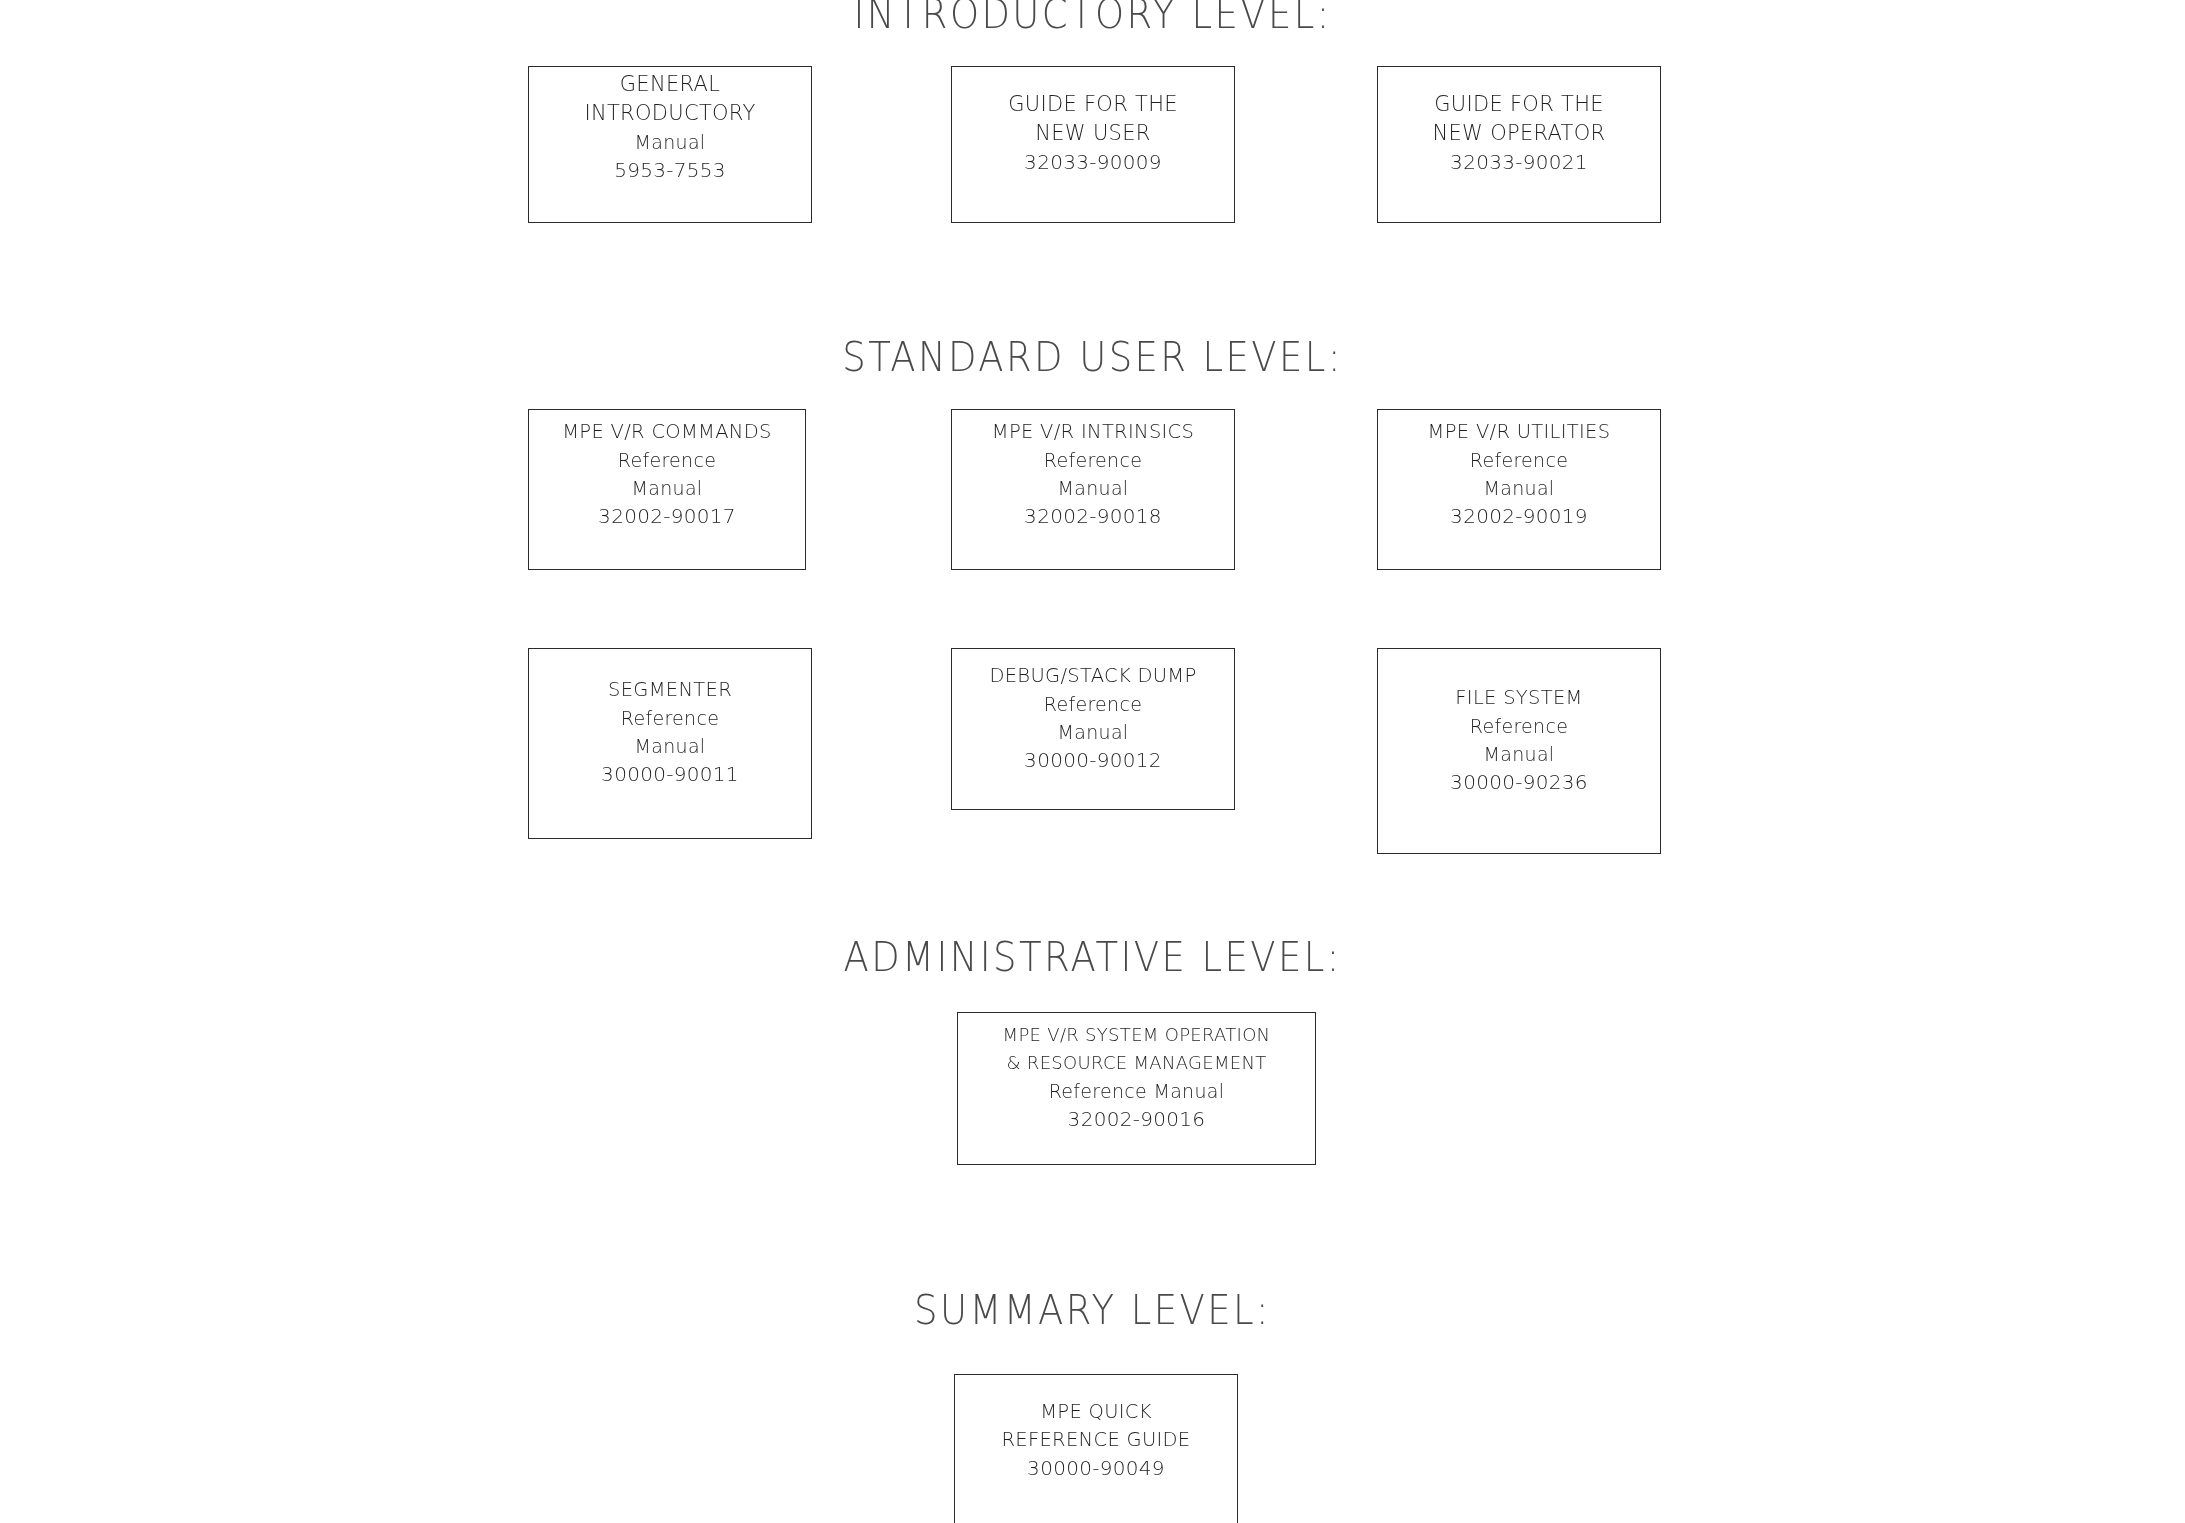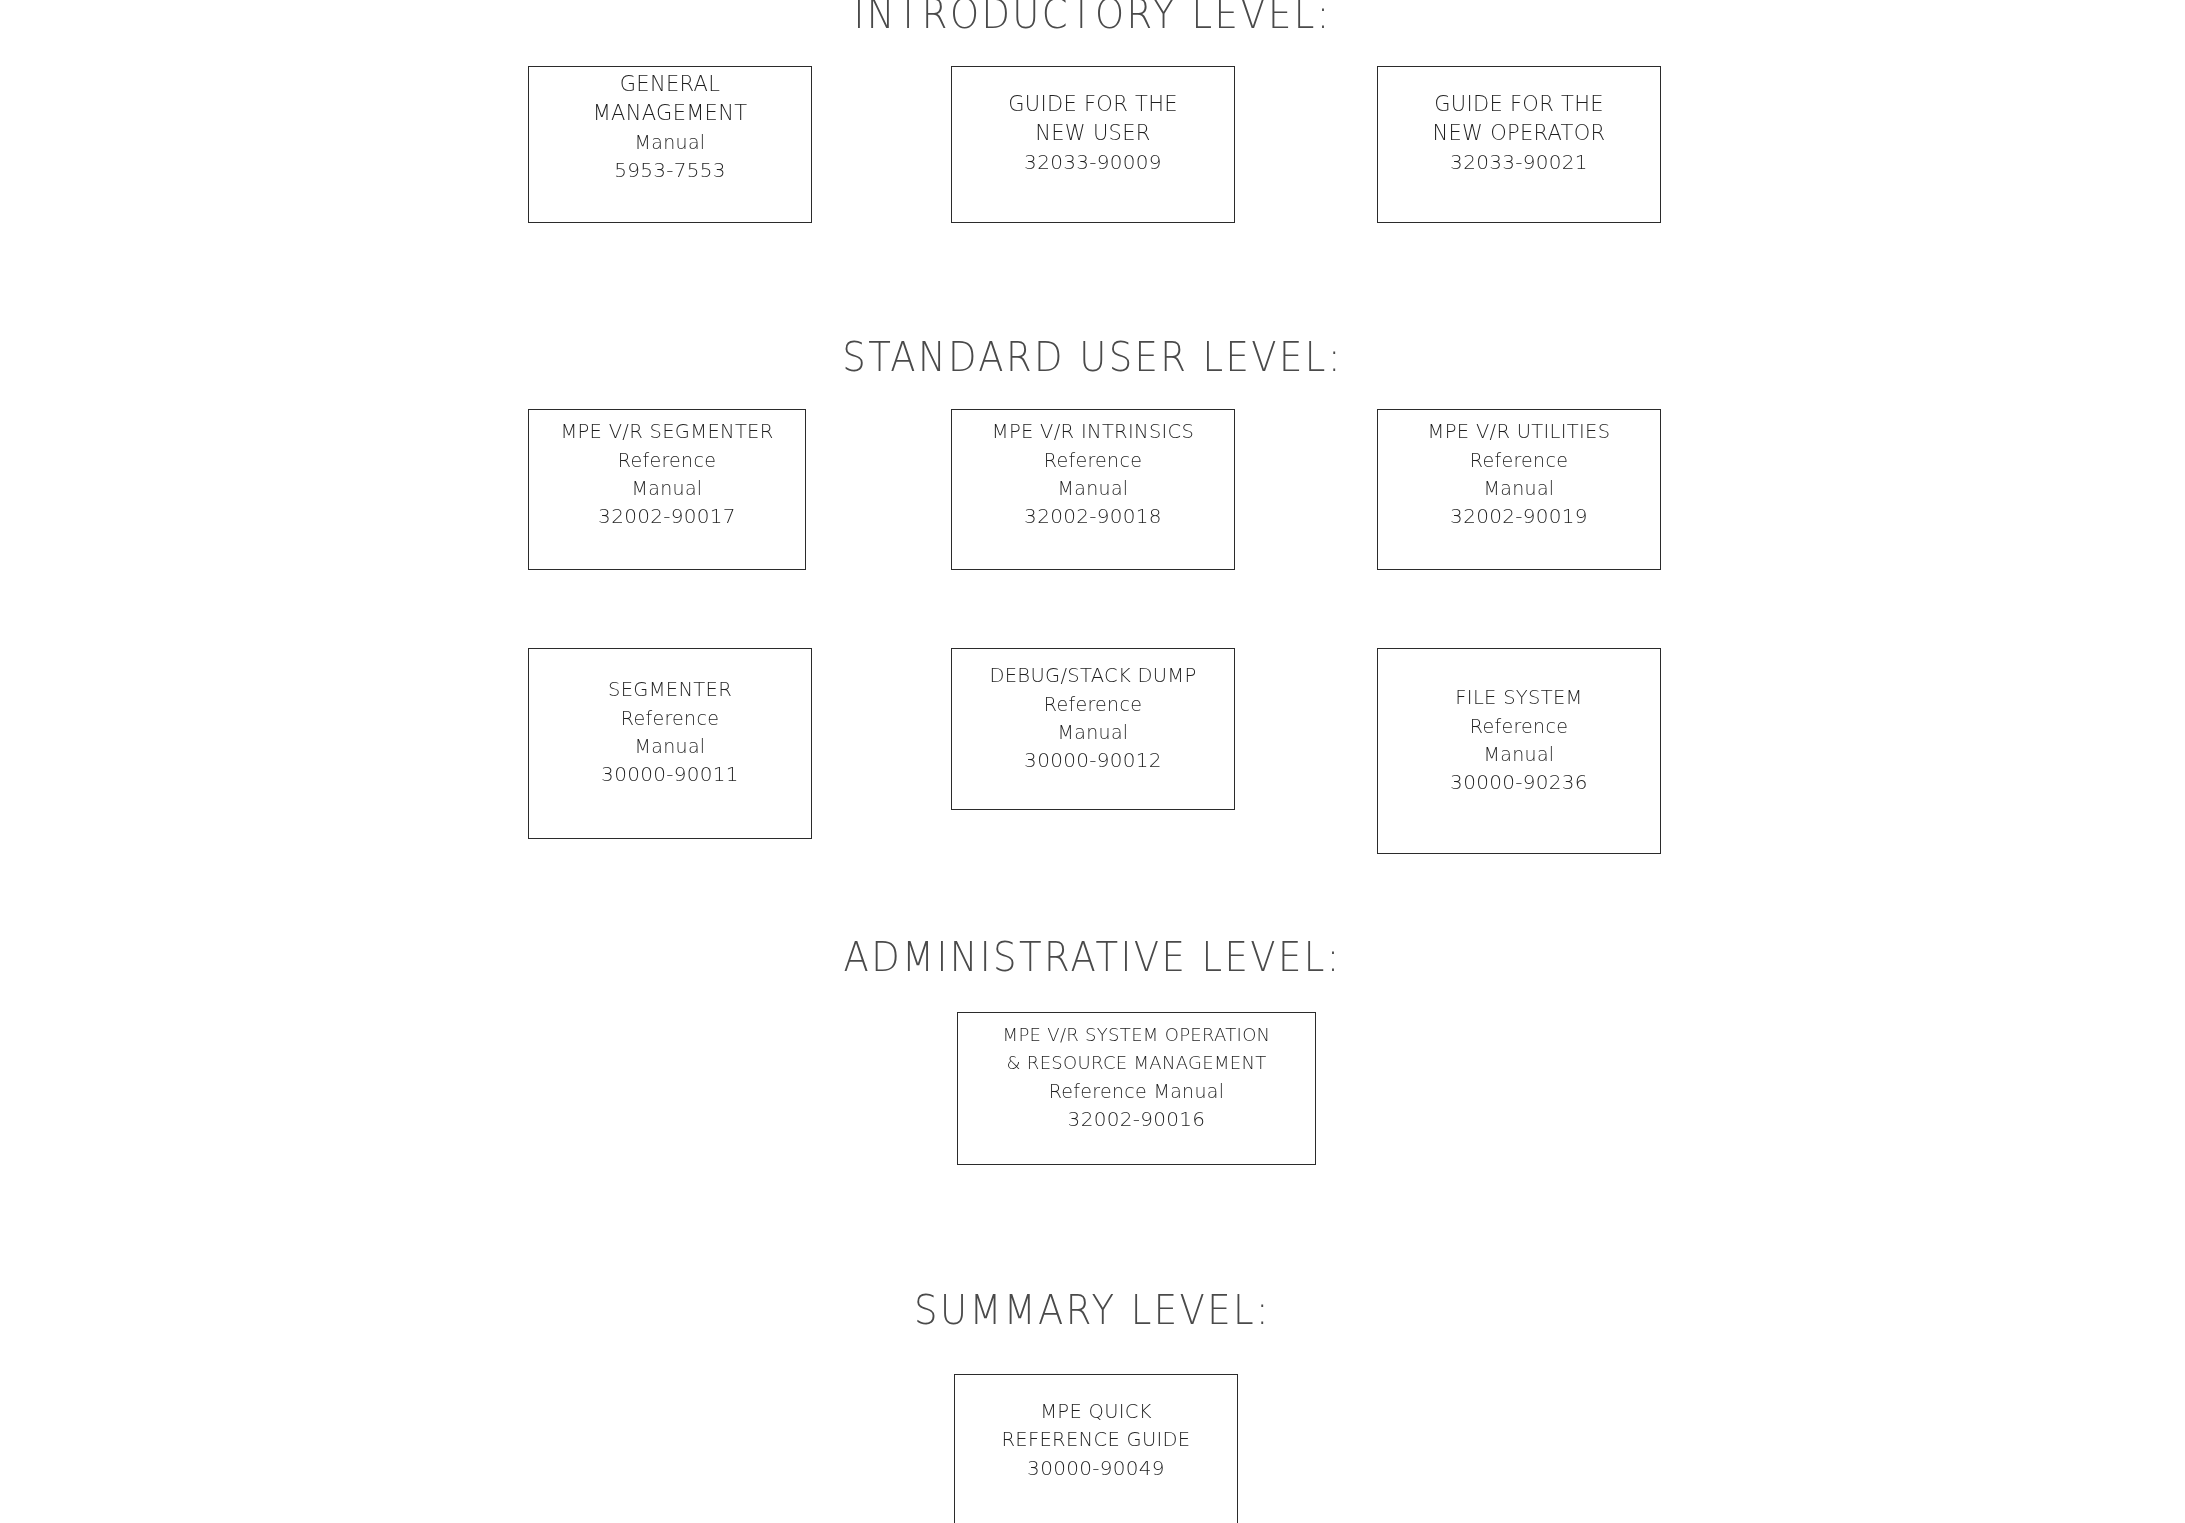--- a/index.html
+++ b/index.html
@@ -74,41 +74,41 @@
 </style>
 </head>
 <body>
 
 <div id="diagram">
 
   <div class="level-heading" style="left:0px; top:-8px; width:2185px;">INTRODUCTORY LEVEL:</div>
 
   <div class="manual-box pad-top-lg" style="left:528px; top:66px; width:284px; height:157px;">
     <div class="line t-title-lg">GENERAL</div>
-    <div class="line t-title-lg">MANAGEMENT</div>
+    <div class="line t-title-lg">INTRODUCTORY</div>
     <div class="line t-sub">Manual</div>
     <div class="line t-num">5953-7553</div>
   </div>
 
   <div class="manual-box pad-top-sm" style="left:951px; top:66px; width:284px; height:157px;">
     <div class="line t-title-lg">GUIDE FOR THE</div>
     <div class="line t-title-lg">NEW USER</div>
     <div class="line t-num">32033-90009</div>
   </div>
 
   <div class="manual-box pad-top-sm" style="left:1377px; top:66px; width:284px; height:157px;">
     <div class="line t-title-lg">GUIDE FOR THE</div>
     <div class="line t-title-lg">NEW OPERATOR</div>
     <div class="line t-num">32033-90021</div>
   </div>
 
   <div class="level-heading" style="left:0px; top:335px; width:2185px;">STANDARD USER LEVEL:</div>
 
   <div class="manual-box pad-top-md" style="left:528px; top:409px; width:278px; height:161px;">
-    <div class="line t-title-md">MPE V/R SEGMENTER</div>
+    <div class="line t-title-md">MPE V/R COMMANDS</div>
     <div class="line t-sub">Reference</div>
     <div class="line t-sub">Manual</div>
     <div class="line t-num">32002-90017</div>
   </div>
 
   <div class="manual-box pad-top-md" style="left:951px; top:409px; width:284px; height:161px;">
     <div class="line t-title-md">MPE V/R INTRINSICS</div>
     <div class="line t-sub">Reference</div>
     <div class="line t-sub">Manual</div>
     <div class="line t-num">32002-90018</div>

